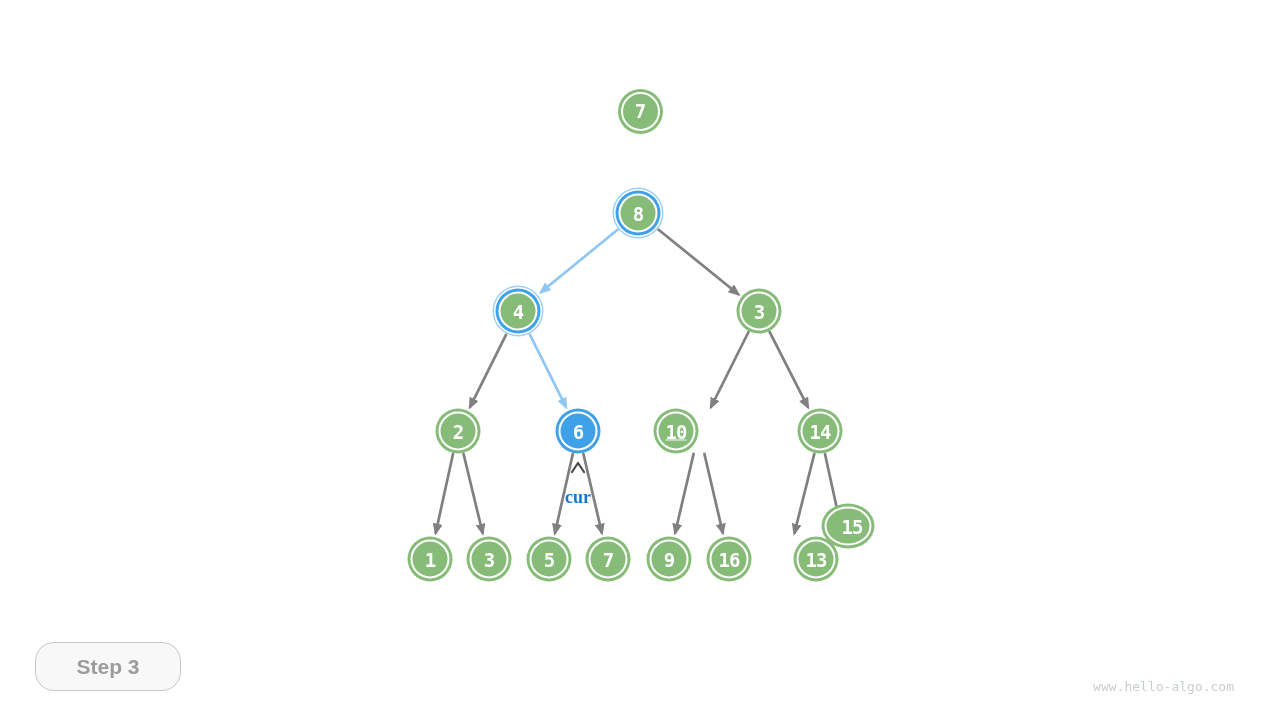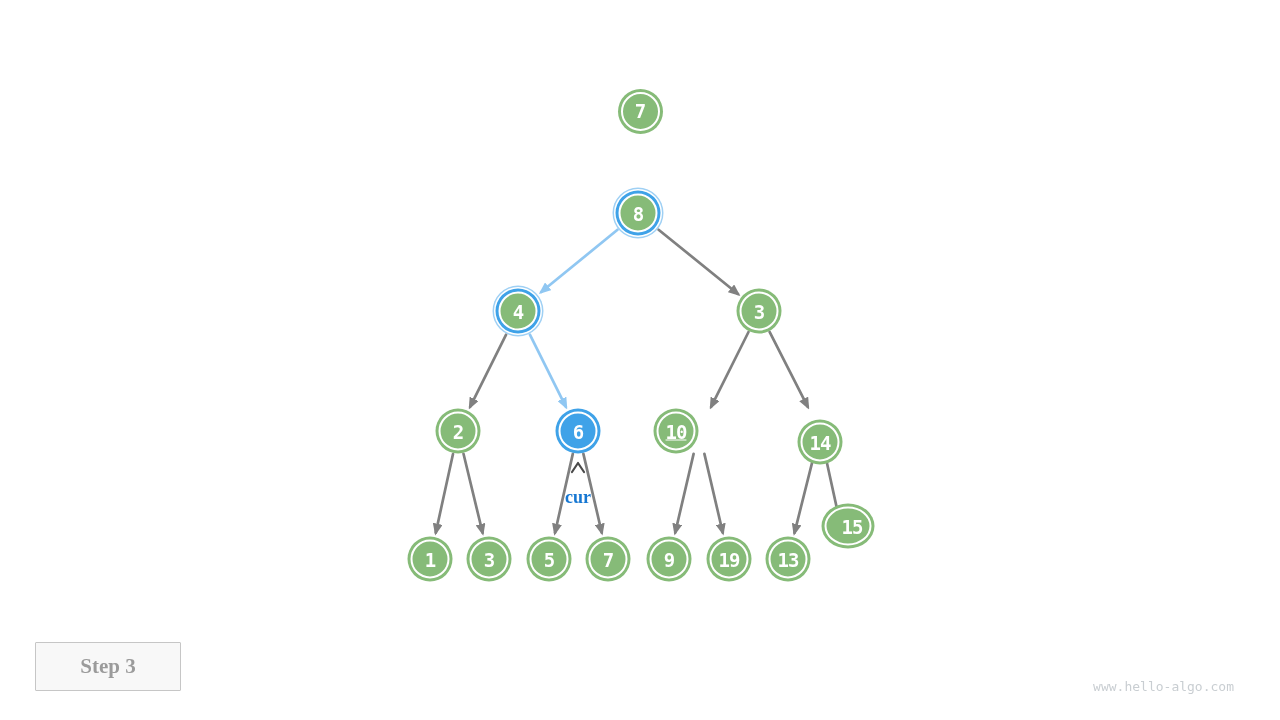--- a/index.html
+++ b/index.html
@@ -65,25 +65,25 @@
     color: var(--cur-text, #1677d2);
     white-space: nowrap;
   }
   
   .step-box {
     position: absolute;
     left: 35px; top: 642px;
     width: 144px; height: 47px;
     background: var(--step-bg, #f8f8f8);
     border: 1.5px solid var(--step-border, #c6c6c6);
-    border-radius: 1px;
+    border-radius: 19px;
     display: flex;
     align-items: center;
     justify-content: center;
-    font-family: Liberation Serif, serif;
+    font-family: Liberation Sans, sans-serif;
     font-weight: bold;
     font-size: 21px;
     color: var(--step-text, #9b9b9b);
   }
   
   .watermark {
     position: absolute;
     right: 46px; top: 679px;
     font-family: "DejaVu Sans Mono", monospace;
     font-size: 13px;
@@ -127,28 +127,28 @@
       <path d="M 572,472 L 578,463 L 584,472" fill="none" stroke="#4A4A4A" stroke-width="2.2" stroke-linecap="round" stroke-linejoin="round"></path>
     </svg>
 
   <div id="nodes-layer">
       <div class="node visited" style="left: 638px; top: 213px;">8</div>
       <div class="node visited" style="left: 518px; top: 311px;">4</div>
       <div class="node normal" style="left: 759px; top: 311px;">3</div>
       <div class="node normal" style="left: 458px; top: 431px;">2</div>
       <div class="node current" style="left: 578px; top: 431px;">6</div>
       <div class="node normal" style="left: 676px; top: 431px; text-decoration: underline;">10</div>
-      <div class="node normal" style="left: 820px; top: 431px; margin-top: 11px;">14</div>
+      <div class="node normal" style="left: 820px; top: 431px;">14</div>
       <div class="node normal" style="left: 430px; top: 559px;">1</div>
       <div class="node normal" style="left: 489px; top: 559px;">3</div>
       <div class="node normal" style="left: 549px; top: 559px;">5</div>
       <div class="node normal" style="left: 608px; top: 559px;">7</div>
       <div class="node normal" style="left: 669px; top: 559px;">9</div>
-      <div class="node normal" style="left: 729px; top: 559px;">19</div>
-      <div class="node normal" style="left: 788px; top: 559px;">13</div>
+      <div class="node normal" style="left: 729px; top: 559px;">16</div>
+      <div class="node normal" style="left: 816px; top: 559px;">13</div>
       <div class="node normal" style="left: 848px; top: 526px; padding-left: 8px;">15</div>
     </div>
 
   <div class="cur-label" style="left: 578px; top: 487px;">cur</div>
 
   <div class="step-box">
     <span>Step 3</span>
   </div>
 
   <div class="watermark">www.hello-algo.com</div>

